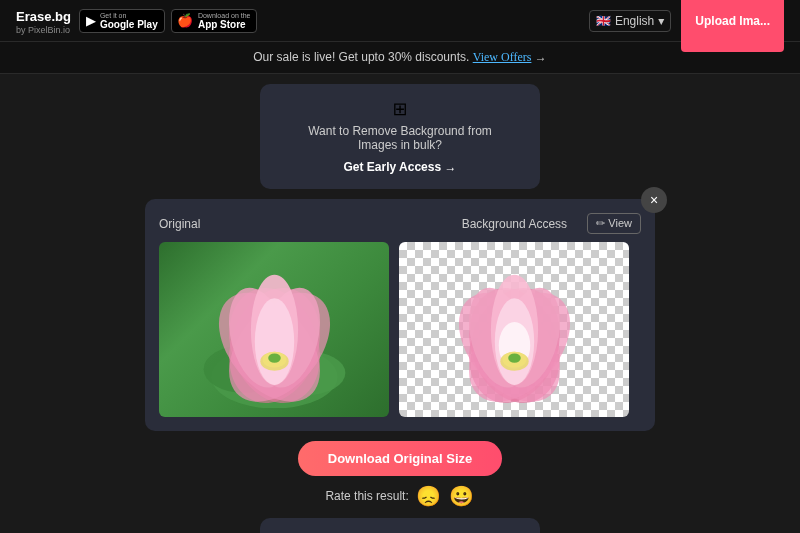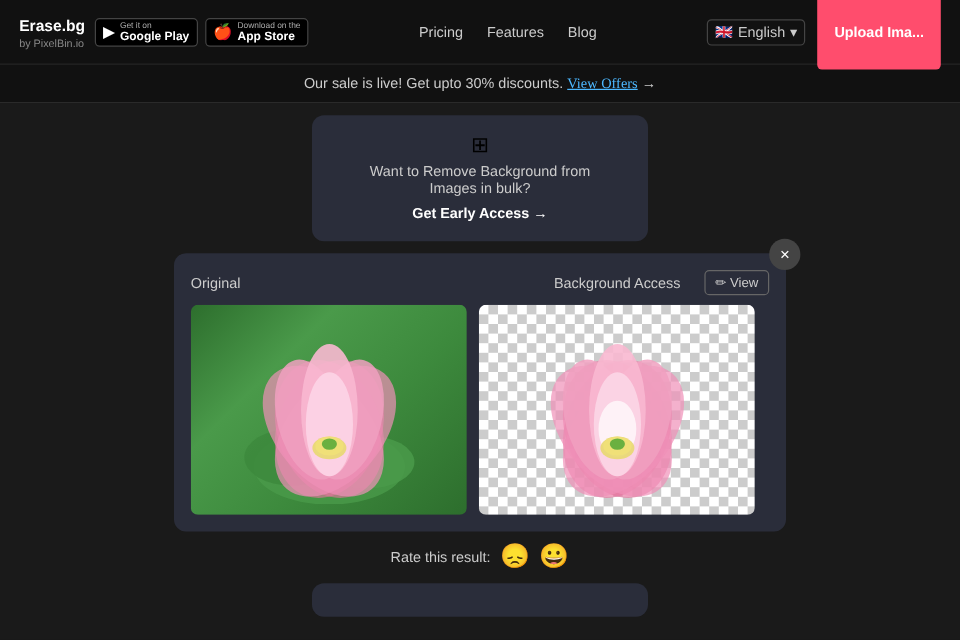--- a/index.html
+++ b/index.html
@@ -7,21 +7,21 @@
       width: 800px;
       height: 533px;
       background: #1a1a1a;
       font-family: Arial, sans-serif;
       overflow: hidden;
       position: relative;
     }
 
     
     .top-nav {
-      height: 54px;
+      height: 42px;
       background: #111;
       display: flex;
       align-items: center;
       justify-content: space-between;
       padding: 0 16px;
       border-bottom: 1px solid #2a2a2a;
     }
     .nav-left {
       display: flex;
       align-items: center;
@@ -295,25 +295,20 @@
       </div>
       <div class="badge">
         <span class="badge-icon">🍎</span>
         <div>
           <span class="badge-text-small">Download on the</span>
           <span class="badge-text-large">App Store</span>
         </div>
       </div>
     </div>
   </div>
-  <div class="nav-center">
-    <a class="nav-link">Pricing</a>
-    <a class="nav-link">Features</a>
-    <a class="nav-link">Blog</a>
-  </div>
   <div class="nav-right">
     <button class="lang-selector">
       <span>🇬🇧</span>
       <span>English</span>
       <span>▾</span>
     </button>
     <button class="upload-btn">Upload Ima...</button>
   </div>
 </div>
 
@@ -392,20 +387,23 @@
 
             <ellipse cx="100" cy="140" rx="18" ry="12" fill="#e8d870" opacity="0.9"></ellipse>
             <ellipse cx="100" cy="138" rx="15" ry="10" fill="#f0e078"></ellipse>
             <ellipse cx="100" cy="136" rx="8" ry="6" fill="#6ab040"></ellipse>
           </svg>
         </div>
       </div>
     </div>
   </div>
 
+  <div class="download-section">
+    <button class="download-btn">Download Original Size</button>
+  </div>
 
   <div class="rating-section">
     <span>Rate this result:</span>
     <button class="emoji-btn">😞</button>
     <button class="emoji-btn">😀</button>
   </div>
 
   <div class="bulk-card-bottom">
     
     

